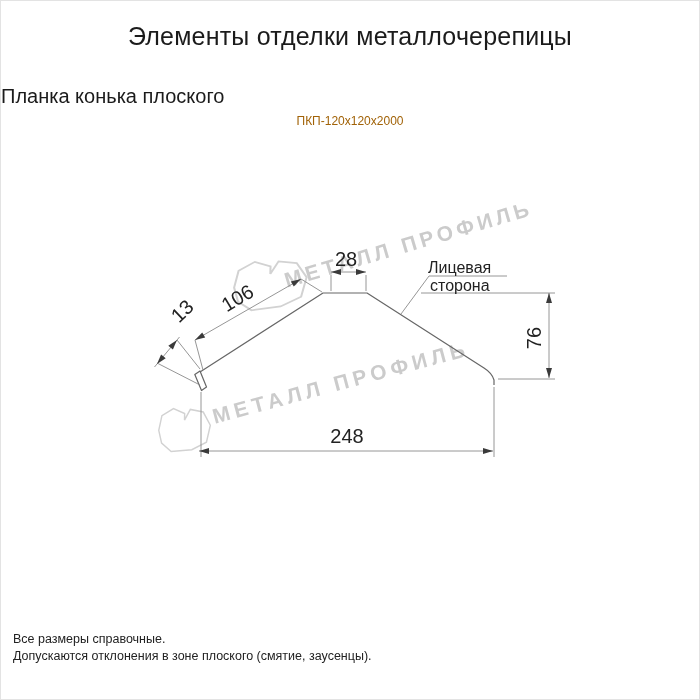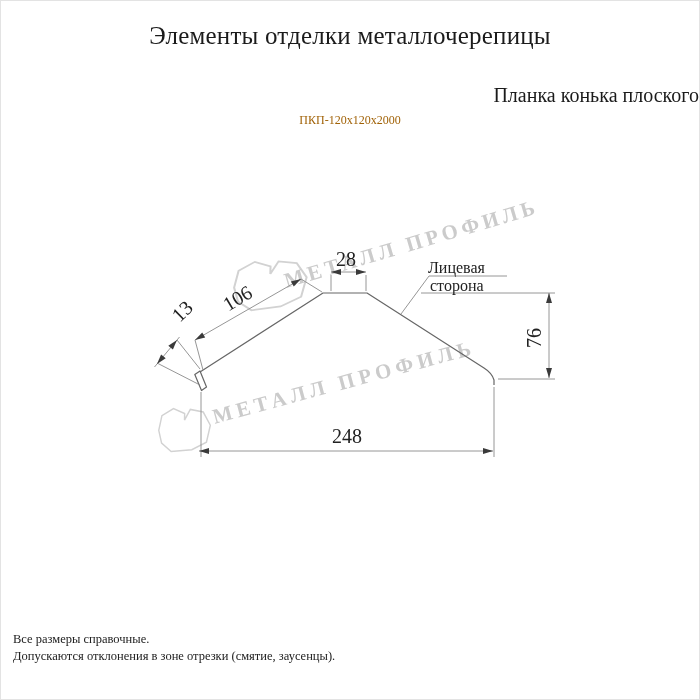--- a/index.html
+++ b/index.html
@@ -3,33 +3,33 @@
 <meta charset="utf-8">
 <style>
   html,body{margin:0;padding:0;background:#ffffff;}
   .page{
     position:relative;
     width:700px;height:700px;
     background:#ffffff;
     border:1px solid #e3e3e3;
     box-sizing:border-box;
     overflow:hidden;
-    font-family:Liberation Serif, serif;
+    font-family:Liberation Sans, sans-serif;
     color:#222222;
   }
   .title{
     margin-top:21px;
     text-align:center;
     font-size:25px;
     letter-spacing:0.2px;
     color:#1b1b1b;
   }
   .subtitle{
     margin-top:34px;
-    text-align:right;
+    text-align:left;
     font-size:20px;
     color:#1b1b1b;
   }
   .code{
     margin-top:6px;
     text-align:center;
     font-size:12px;
     color:#a16207;
   }
   .watermark-text{
@@ -132,16 +132,16 @@
     <g stroke="#8a8a8a" stroke-width="0.9" fill="none">
       <path d="M428,275 L506,275"></path>
       <path d="M428,275 L400,313"></path>
     </g>
     <text class="lbl-text" x="427" y="272" text-anchor="start">Лицевая</text>
     <text class="lbl-text" x="429" y="290" text-anchor="start">сторона</text>
   </svg>
 
   <div class="footer">
     <div>Все размеры справочные.</div>
-    <div>Допускаются отклонения в зоне отрезки (смятие, заусенцы).</div>
+    <div>Допускаются отклонения в зоне плоского (смятие, заусенцы).</div>
   </div>
 
 </div>
 
 </body></html>

